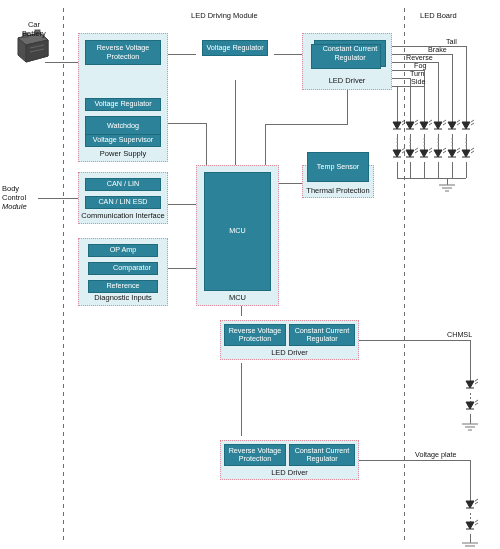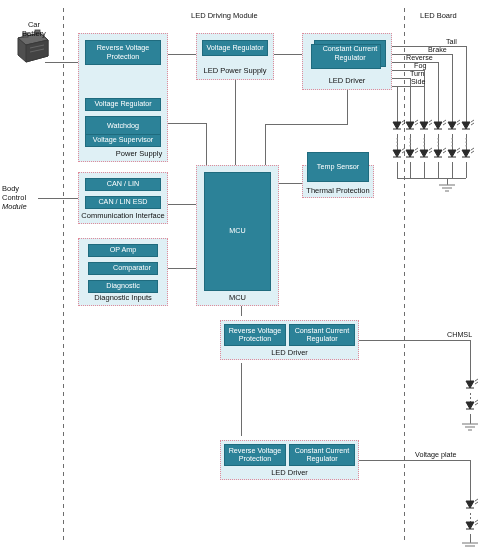--- a/index.html
+++ b/index.html
@@ -251,43 +251,40 @@
   <div class="lbl c" style="left:8px;top:29px;width:52px;">Battery</div>
 
   <div class="lbl" style="left:2px;top:184px;">Body</div>
   <div class="lbl" style="left:2px;top:193px;">Control</div>
   <div class="lbl" style="left:2px;top:202px;font-style:italic;">Module</div>
 
   <div class="lbl" style="left:191px;top:11px;">LED Driving Module</div>
   <div class="lbl" style="left:420px;top:11px;">LED Board</div>
 
   <div class="group" style="left:78px;top:33px;width:90px;height:129px;">
-    <div class="grouptitle" style="left:0;bottom:3px;margin-left:16px;">Power Supply</div>
+    <div class="grouptitle" style="left:0;bottom:3px;">Power Supply</div>
   </div>
   <div class="blk" style="left:85px;top:40px;width:76px;height:25px;">Reverse Voltage Protection</div>
   <div class="blk" style="left:85px;top:98px;width:76px;height:13px;">Voltage Regulator</div>
   <div class="blk" style="left:85px;top:116px;width:76px;height:20px;">Watchdog</div>
   <div class="blk" style="left:85px;top:134px;width:76px;height:13px;">Voltage Supervisor</div>
 
   <div class="group" style="left:78px;top:172px;width:90px;height:52px;">
     <div class="grouptitle" style="left:0;bottom:3px;">Communication Interface</div>
   </div>
   <div class="blk" style="left:85px;top:178px;width:76px;height:13px;">CAN / LIN</div>
   <div class="blk" style="left:85px;top:196px;width:76px;height:13px;">CAN / LIN ESD</div>
 
   <div class="group" style="left:78px;top:238px;width:90px;height:68px;">
     <div class="grouptitle" style="left:0;bottom:3px;">Diagnostic Inputs</div>
   </div>
   <div class="blk" style="left:88px;top:244px;width:70px;height:13px;">OP Amp</div>
   <div class="blk" style="left:88px;top:262px;width:70px;height:13px;padding-left:18px;">Comparator</div>
-  <div class="blk" style="left:88px;top:280px;width:70px;height:13px;">Diagnostic</div>
-
-  <div class="group" style="left:196px;top:33px;width:78px;height:47px;">
-    <div class="grouptitle" style="left:0;bottom:4px;">LED Power Supply</div>
-  </div>
+  <div class="blk" style="left:88px;top:280px;width:70px;height:13px;">Reference</div>
+
   <div class="blk" style="left:202px;top:40px;width:66px;height:16px;">Voltage Regulator</div>
 
   <div class="group" style="left:302px;top:33px;width:90px;height:57px;">
     <div class="grouptitle" style="left:0;bottom:4px;">LED Driver</div>
   </div>
   <div class="blk stack" style="left:314px;top:40px;width:72px;height:27px;z-index:2;">Constant Current Regulator</div>
 
   <div class="group" style="left:196px;top:165px;width:83px;height:141px;">
     <div class="grouptitle" style="left:0;bottom:3px;">MCU</div>
   </div>

